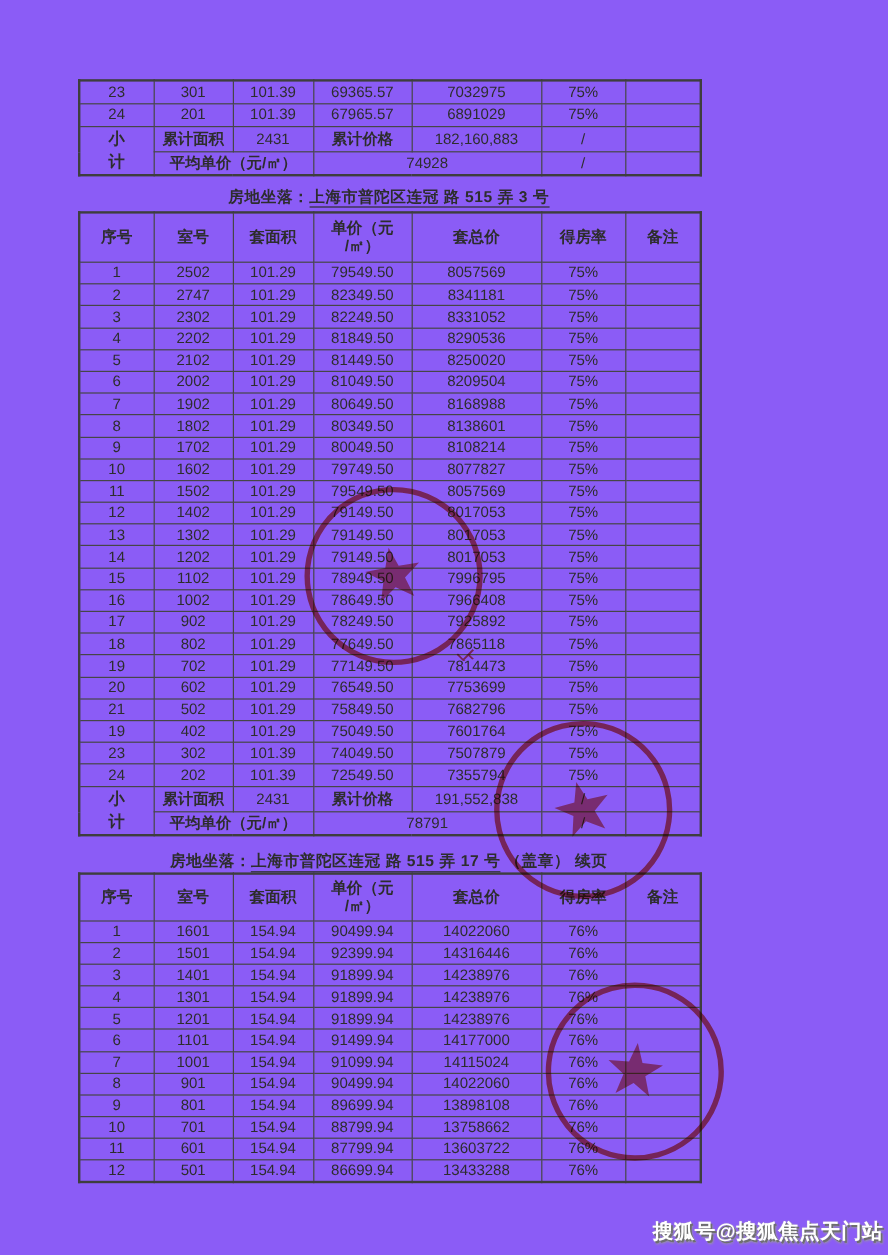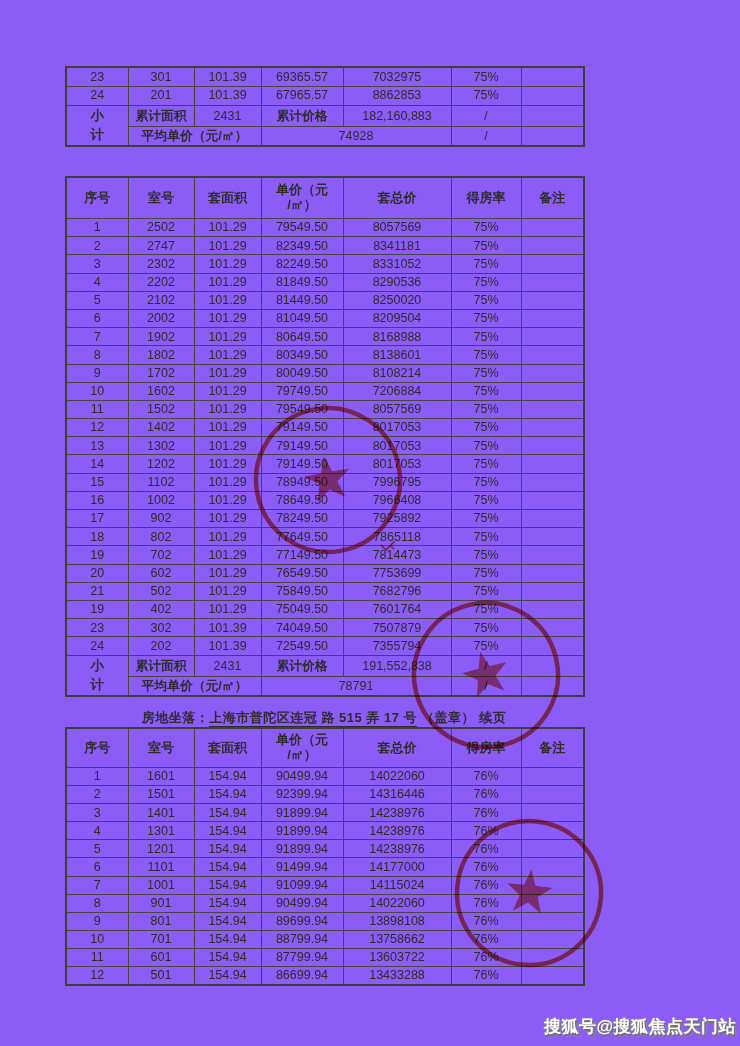--- a/index.html
+++ b/index.html
@@ -63,21 +63,21 @@
           <td>69365.57</td>
           <td>7032975</td>
           <td>75%</td>
           <td></td>
         </tr>
         <tr>
           <td>24</td>
           <td>201</td>
           <td>101.39</td>
           <td>67965.57</td>
-          <td>8862853</td>
+          <td>6891029</td>
           <td>75%</td>
           <td></td>
         </tr>
       </tbody>
     <tbody>
       <tr class="subrow1">
         <td rowspan="2" class="xiaoji">小
 计</td>
         <td class="lbl">累计面积</td>
         <td>2431</td>
@@ -88,20 +88,23 @@
       </tr>
       <tr class="subrow2">
         <td colspan="2" class="lbl">平均单价（元/㎡）</td>
         <td colspan="2">74928</td>
         <td>/</td>
         <td></td>
       </tr>
     </tbody>
   </table>
 
+  <div class="caption" style="top:155px;">
+    <span>房地坐落：</span><span class="addr">上海市普陀区连冠 路 515 弄 3 号</span><span></span>
+  </div>
 
   <table class="tbl t2" style="left:65px; top:176px;">
     <colgroup>
       <col style="width:62px">
         <col style="width:66px">
         <col style="width:67px">
       <col style="width:82px">
         <col style="width:108px">
         <col style="width:70px">
         <col style="width:63px">
@@ -198,21 +201,21 @@
           <td>80049.50</td>
           <td>8108214</td>
           <td>75%</td>
           <td></td>
         </tr>
         <tr>
           <td>10</td>
           <td>1602</td>
           <td>101.29</td>
           <td>79749.50</td>
-          <td>7206884</td>
+          <td>8077827</td>
           <td>75%</td>
           <td></td>
         </tr>
         <tr>
           <td>11</td>
           <td>1502</td>
           <td>101.29</td>
           <td>79549.50</td>
           <td>8057569</td>
           <td>75%</td>

